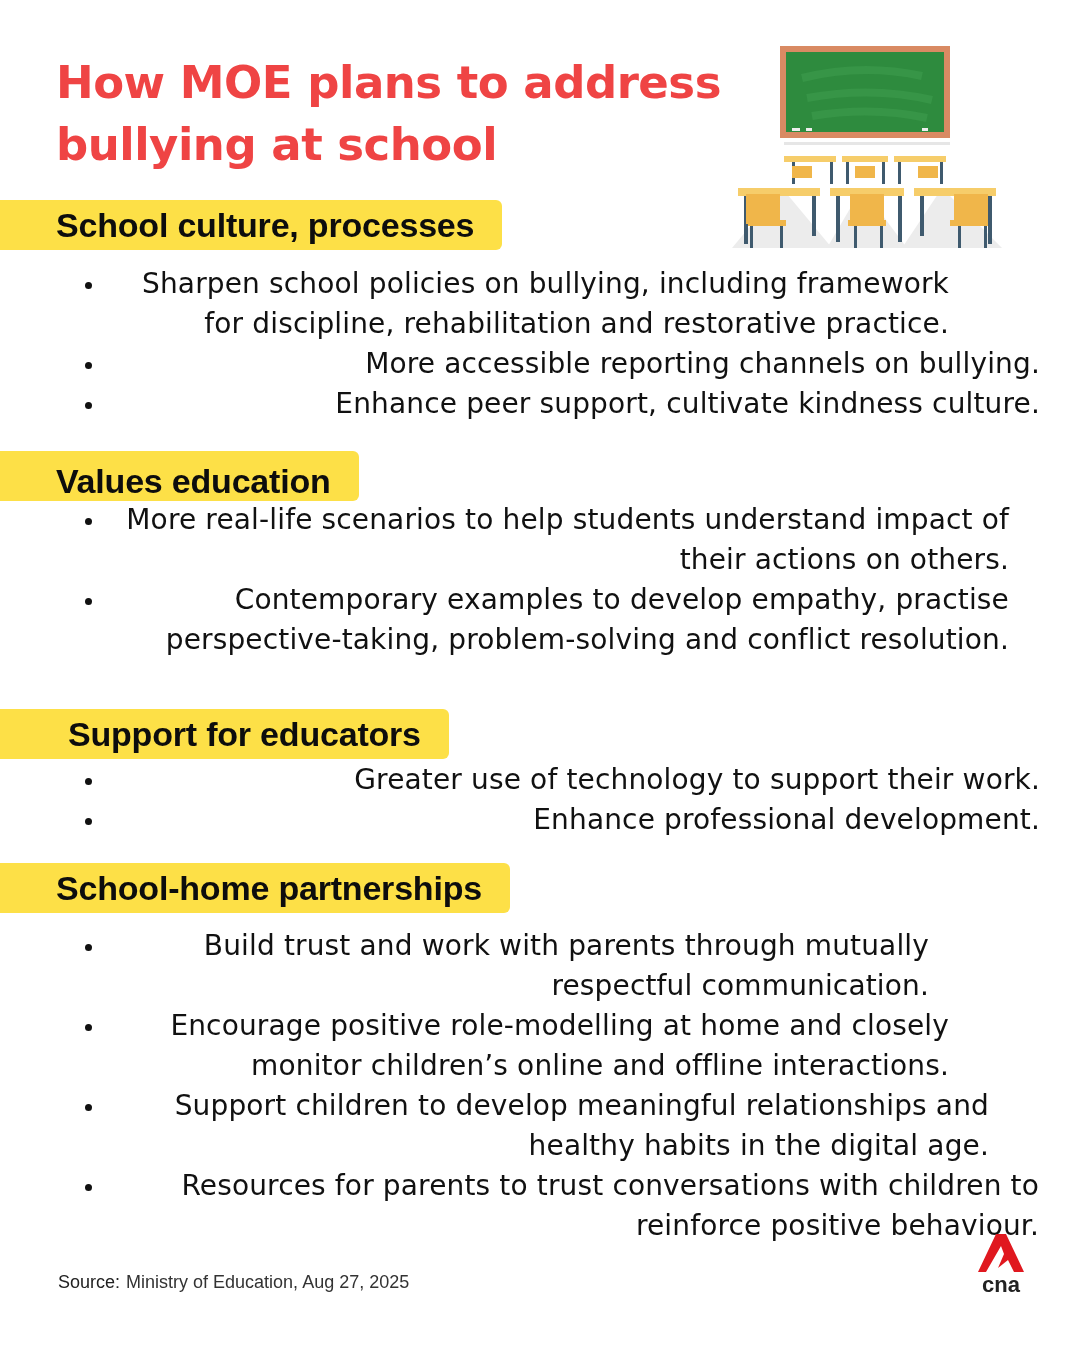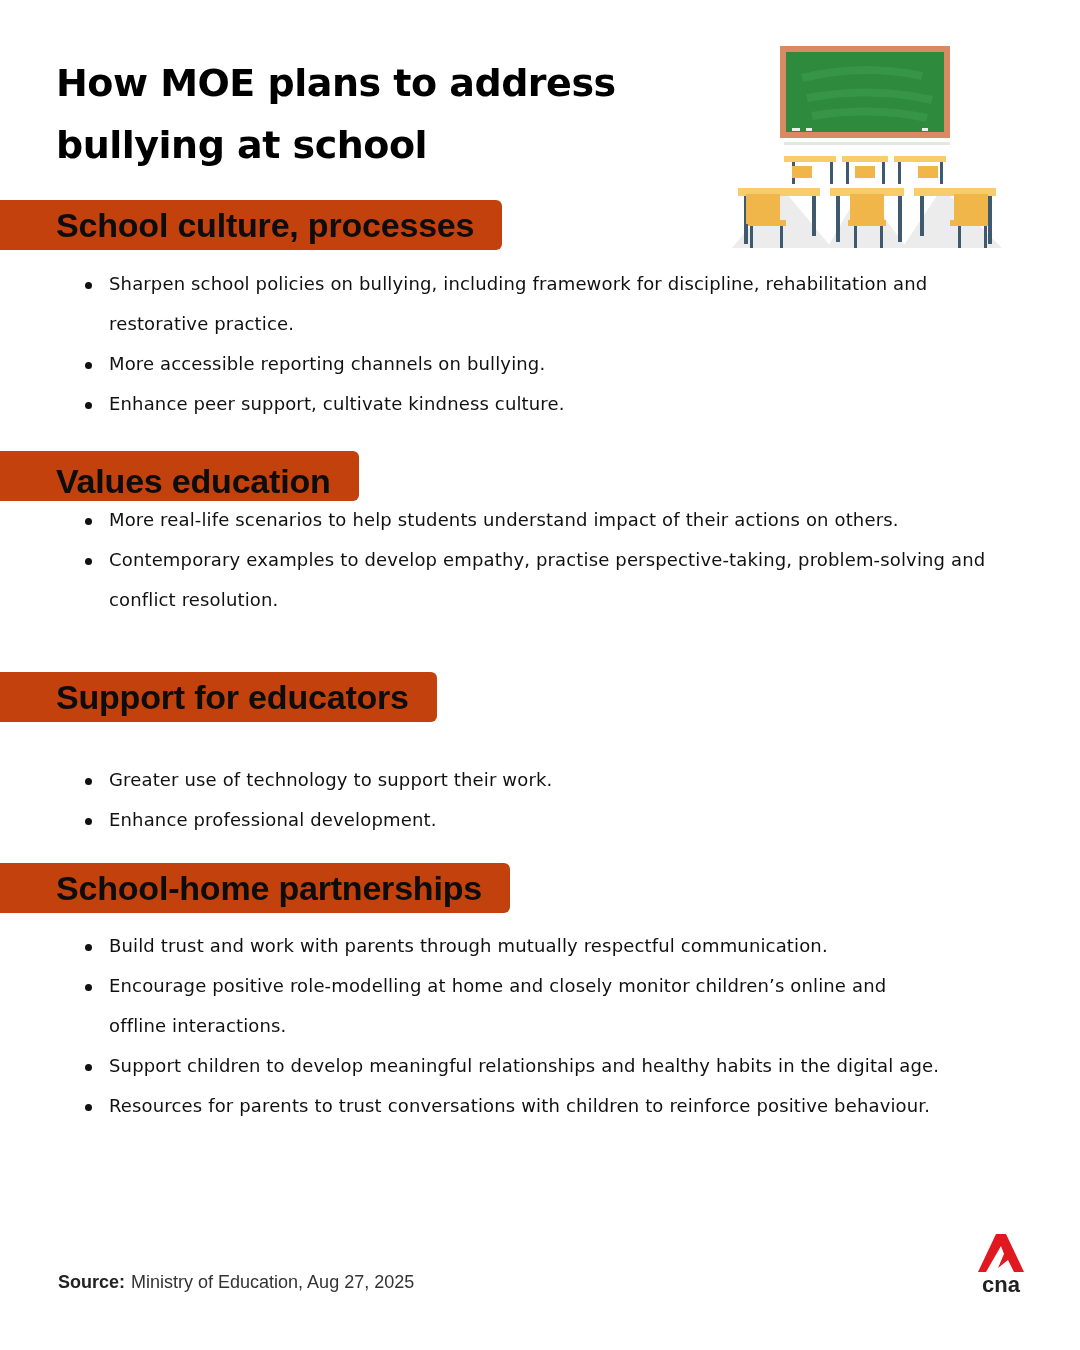--- a/index.html
+++ b/index.html
@@ -3,48 +3,49 @@
 <meta charset="utf-8">
 <style>
   html, body { margin: 0; padding: 0; }
   body {
     width: 1080px; height: 1350px; background: #ffffff; position: relative; overflow: hidden;
     font-family: "DejaVu Sans", sans-serif; color: #111111;
   }
   .title {
     position: absolute; left: 56px; top: 52px; width: 700px;
     font-family: "DejaVu Sans", sans-serif; font-weight: bold;
-    font-size: 38px; line-height: 62px; letter-spacing: -0.5px; color: #000000;
+    font-size: 45px; line-height: 62px; letter-spacing: -0.5px; color: #ef4444;
   }
   .illustration { position: absolute; left: 722px; top: 38px; width: 290px; height: 220px; }
   .section-head {
-    position: absolute; left: 0; height: 50px; background: #c2410c;
+    position: absolute; left: 0; height: 50px; background: #fde047;
     border-radius: 0 6px 6px 0; display: flex; align-items: center;
   }
   .section-head span {
     padding-left: 56px; padding-right: 28px;
     font-family: "Liberation Sans", sans-serif; font-weight: bold; font-size: 34px; color: #0d0d0d;
     letter-spacing: -0.2px; white-space: nowrap;
   }
   ul.bullets {
     position: absolute; left: 80px; margin: 0; padding: 0; list-style: none; width: 960px;
   }
   ul.bullets li {
-    position: relative; padding-left: 29px; font-size: 18px; line-height: 40px; color: #111;
+    position: relative; padding-left: 29px; font-size: 28px; line-height: 40px; color: #111;
     letter-spacing: 0.15px;
+    text-align: right;
   }
   ul.bullets li::before {
     content: ""; position: absolute; left: 5px; top: 18px; width: 7px; height: 7px;
     border-radius: 50%; background: #111;
   }
   .source {
     position: absolute; left: 58px; top: 1272px; font-family: "Liberation Sans", sans-serif;
     font-size: 18px; color: #333;
   }
-  .source b { font-weight: bold; color: #222; margin-right: 6px; }
+  .source b { font-weight: normal; color: #222; margin-right: 6px; }
   .logo { position: absolute; left: 974px; top: 1232px; width: 54px; height: 64px; }
 </style>
 </head>
 <body>
 
 <div class="title">How MOE plans to address bullying at school</div>
 
 <svg class="illustration" viewBox="0 0 290 220">
 
   <rect x="58" y="8" width="170" height="92" fill="#d98a63"></rect>
@@ -119,21 +120,21 @@
 </ul>
 
 <div class="section-head" style="top:451px;align-items:flex-end;">
   <span>Values education</span>
 </div>
 <ul class="bullets" style="top:500px;">
   <li style="width:900px;">More real-life scenarios to help students understand impact of their actions on others.</li>
   <li style="width:900px;">Contemporary examples to develop empathy, practise perspective-taking, problem-solving and conflict resolution.</li>
 </ul>
 
-<div class="section-head" style="top:672px;">
+<div class="section-head" style="top:709px;padding-left:12px;">
   <span>Support for educators</span>
 </div>
 <ul class="bullets" style="top:760px;">
   <li>Greater use of technology to support their work.</li>
   <li>Enhance professional development.</li>
 </ul>
 
 <div class="section-head" style="top:863px;">
   <span>School-home partnerships</span>
 </div>

